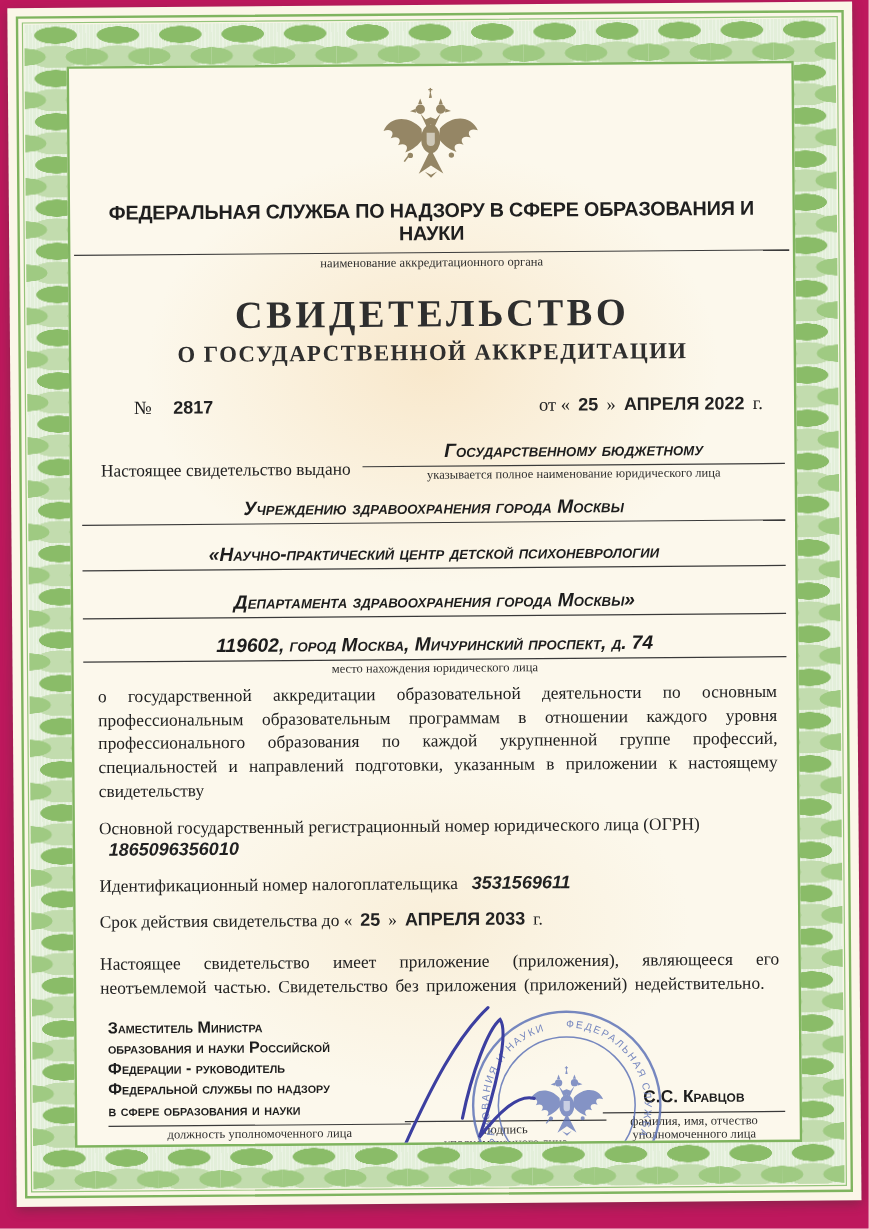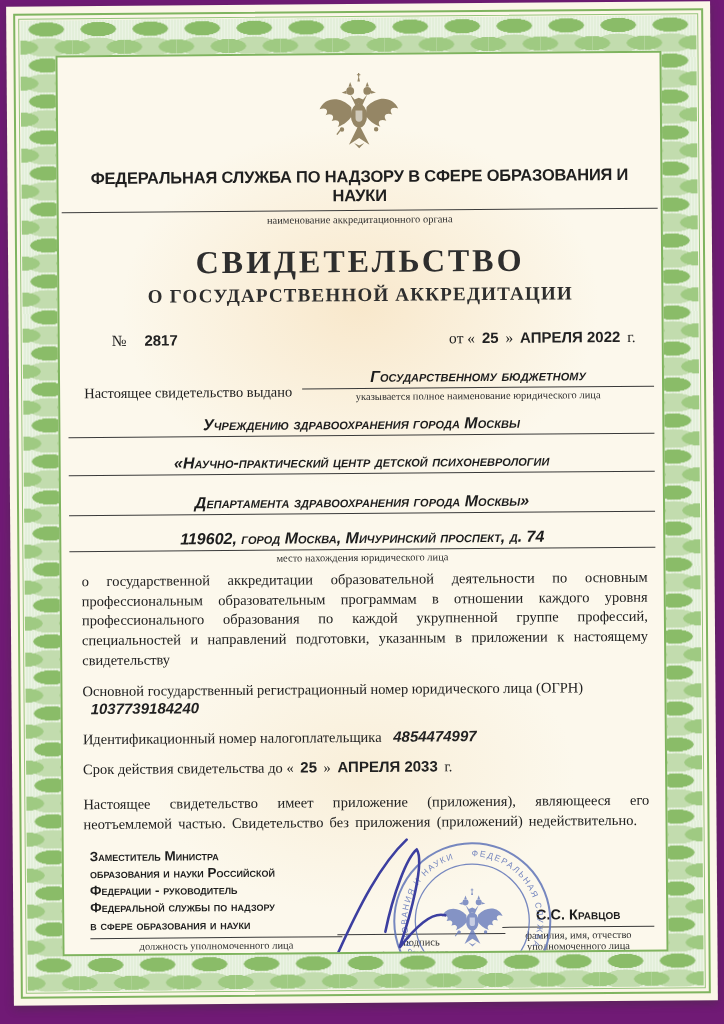--- a/index.html
+++ b/index.html
@@ -1,17 +1,17 @@
 <!DOCTYPE html>
 <html><head>
 <meta charset="utf-8">
 <style>
   html,body{margin:0;padding:0;}
   body{font-family:"Liberation Serif",serif;color:#222;}
-  .stage{position:relative;width:724px;height:1024px;background:#701a75;overflow:hidden;}
+  .stage{position:relative;width:724px;height:1024px;background:#be185d;overflow:hidden;}
   .sheet{position:absolute;left:10px;top:4px;right:10px;bottom:21px;background:#fbf6e8;
          transform:rotate(-0.45deg);box-shadow:0 3px 9px rgba(55,55,48,.4);}
   .f1{position:absolute;inset:7px;border:2px solid #7fb45f;}
   .f2{position:absolute;inset:12px;border:1px solid #94c47a;}
   .band{position:absolute;inset:14px;background-color:#e3efda;
     background-image:
       radial-gradient(ellipse 30px 12px at 26px 9px,#8abc68 58%,rgba(138,188,104,0) 60%),
       radial-gradient(ellipse 30px 12px at 0px 27px,#9fca82 58%,rgba(159,202,130,0) 60%),
       radial-gradient(ellipse 30px 12px at 52px 27px,#9fca82 58%,rgba(159,202,130,0) 60%),
       radial-gradient(ellipse 36px 15px at 26px 27px,#c2dcae 62%,rgba(194,220,174,0) 64%),
@@ -135,25 +135,25 @@
       <div class="fieldline fl-c mt17">«Научно-практический центр детской психоневрологии</div>
       <div class="fieldline fl-c mt19">Департамента здравоохранения города Москвы»</div>
 
       <div class="fieldline fl-c mt15">119602, город Москва, Мичуринский проспект, д. 74</div>
       <div class="cap" style="margin-top:2px">место нахождения юридического лица</div>
 
       <div class="para">о государственной аккредитации образовательной деятельности по основным профессиональным образовательным программам в отношении каждого уровня профессионального образования по каждой укрупненной группе профессий, специальностей и направлений подготовки, указанным в приложении к настоящему свидетельству</div>
 
       <div class="numline">
         <span>Основной государственный регистрационный номер юридического лица (ОГРН)</span>
-        <span class="itnum">1037739184240</span>
+        <span class="itnum">1865096356010</span>
       </div>
       <div class="numline">
         <span>Идентификационный номер налогоплательщика</span>
-        <span class="itnum">4854474997</span>
+        <span class="itnum">3531569611</span>
       </div>
       <div class="numline">
         <span>Срок действия свидетельства до «</span>
         <span class="bnum dseg">25</span>
         <span>»</span>
         <span class="bnum dseg">АПРЕЛЯ 2033</span>
         <span>г.</span>
       </div>
 
       <div class="annex">Настоящее свидетельство имеет приложение (приложения), являющееся его неотъемлемой частью. Свидетельство без приложения (приложений) недействительно.</div>

